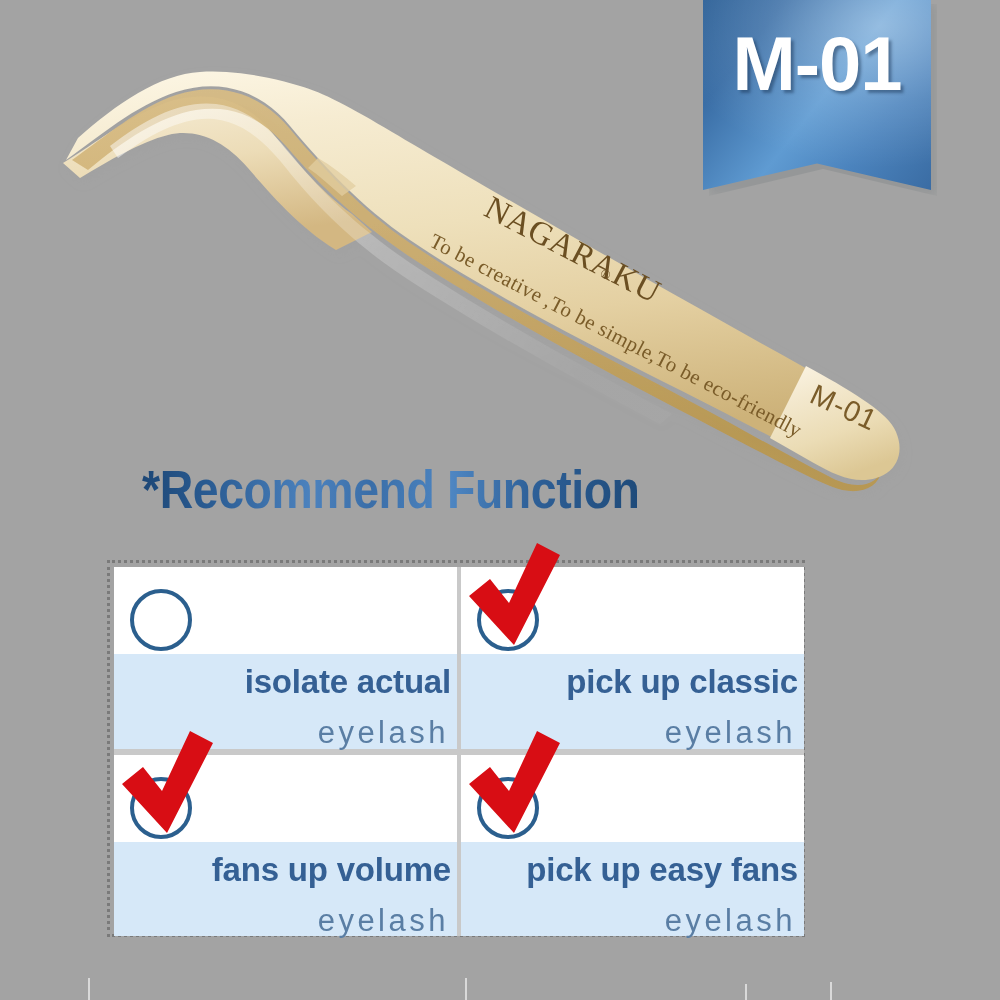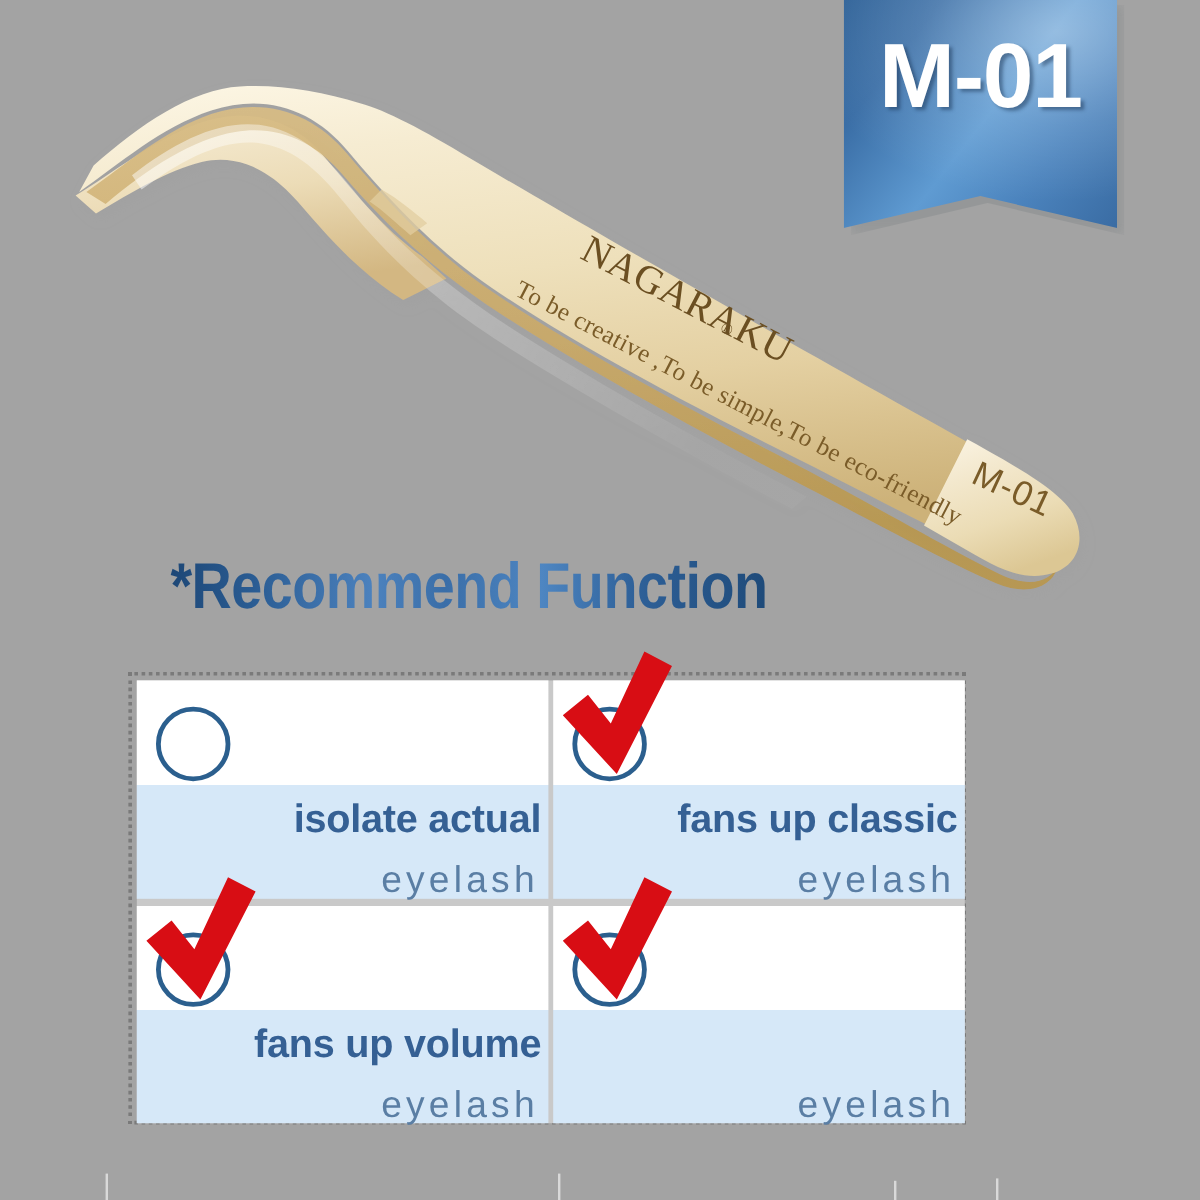--- a/index.html
+++ b/index.html
@@ -306,21 +306,21 @@
         <div class="cell-sub">eyelash</div>
       </div>
 
       <div class="cell">
         <div class="cell-mark">
           <div class="cell-circle"></div>
           <svg class="cell-check" viewBox="0 0 106 118">
             <path d="M 2 55 L 23 38 L 42 62 L 70 2 L 93 14 L 47 104 Z" fill="#d80d14"></path>
           </svg>
         </div>
-        <div class="cell-title">fans up classic</div>
+        <div class="cell-title">pick up classic</div>
         <div class="cell-sub">eyelash</div>
       </div>
 
       <div class="cell">
         <div class="cell-mark">
           <div class="cell-circle"></div>
           <svg class="cell-check" viewBox="0 0 106 118">
             <path d="M 2 55 L 23 38 L 42 62 L 70 2 L 93 14 L 47 104 Z" fill="#d80d14"></path>
           </svg>
         </div>
@@ -328,20 +328,21 @@
         <div class="cell-sub">eyelash</div>
       </div>
 
       <div class="cell">
         <div class="cell-mark">
           <div class="cell-circle"></div>
           <svg class="cell-check" viewBox="0 0 106 118">
             <path d="M 2 55 L 23 38 L 42 62 L 70 2 L 93 14 L 47 104 Z" fill="#d80d14"></path>
           </svg>
         </div>
+        <div class="cell-title">pick up easy fans</div>
         <div class="cell-sub">eyelash</div>
       </div>
 
     </div>
   </div>
 
   <div id="footer-ticks">
       <div class="tick" style="left: 88px; height: 22px;"></div>
       <div class="tick" style="left: 465px; height: 22px;"></div>
       <div class="tick" style="left: 745px; height: 16px;"></div>

